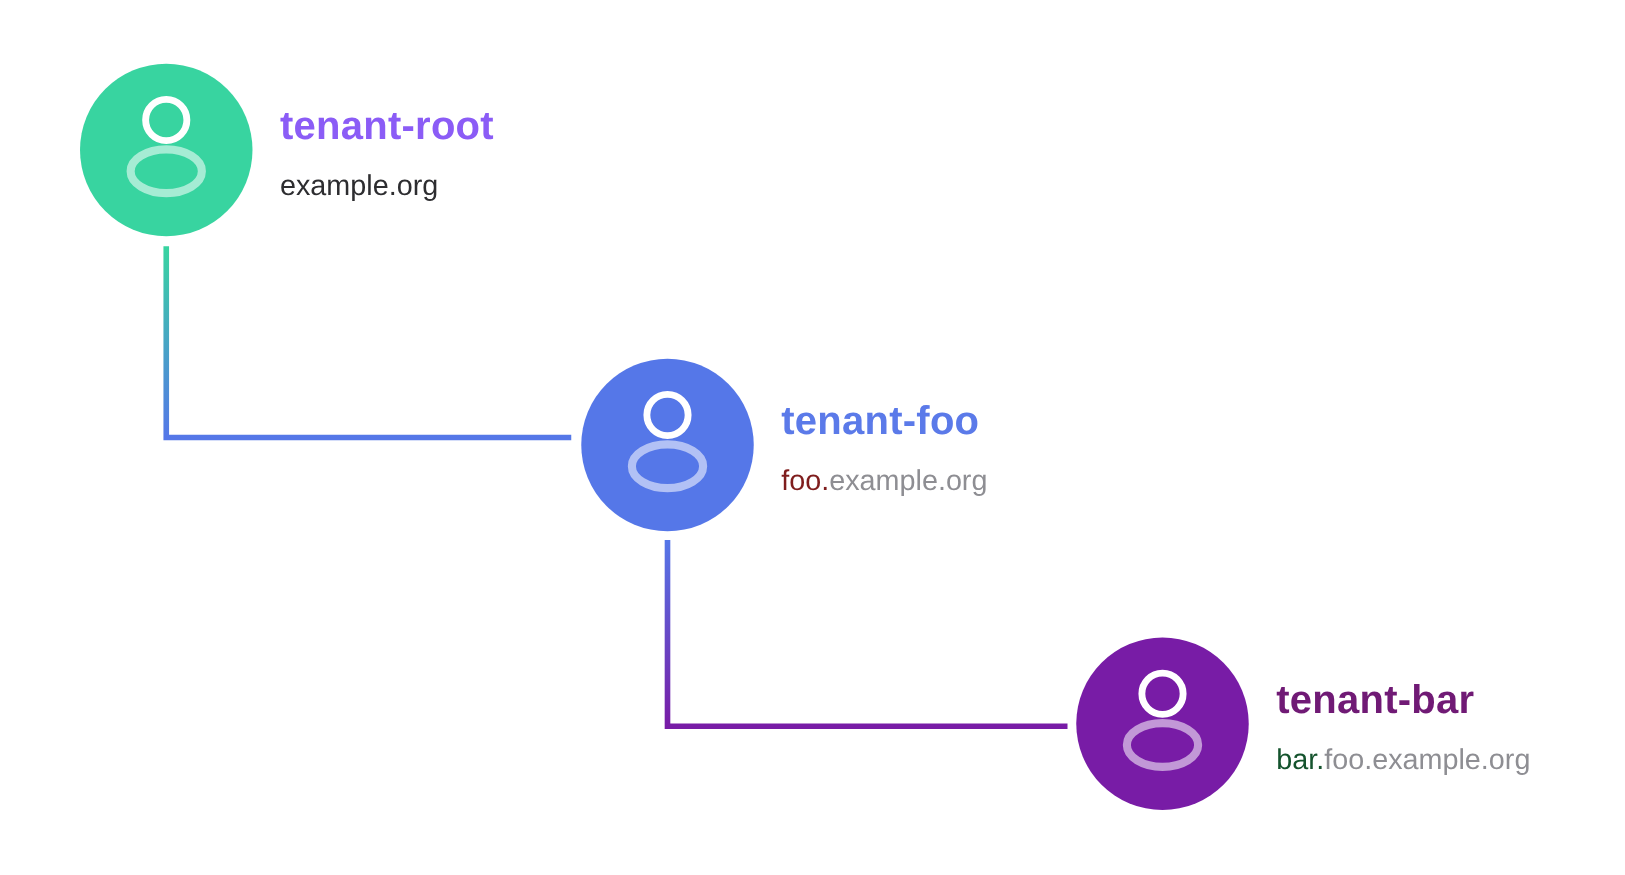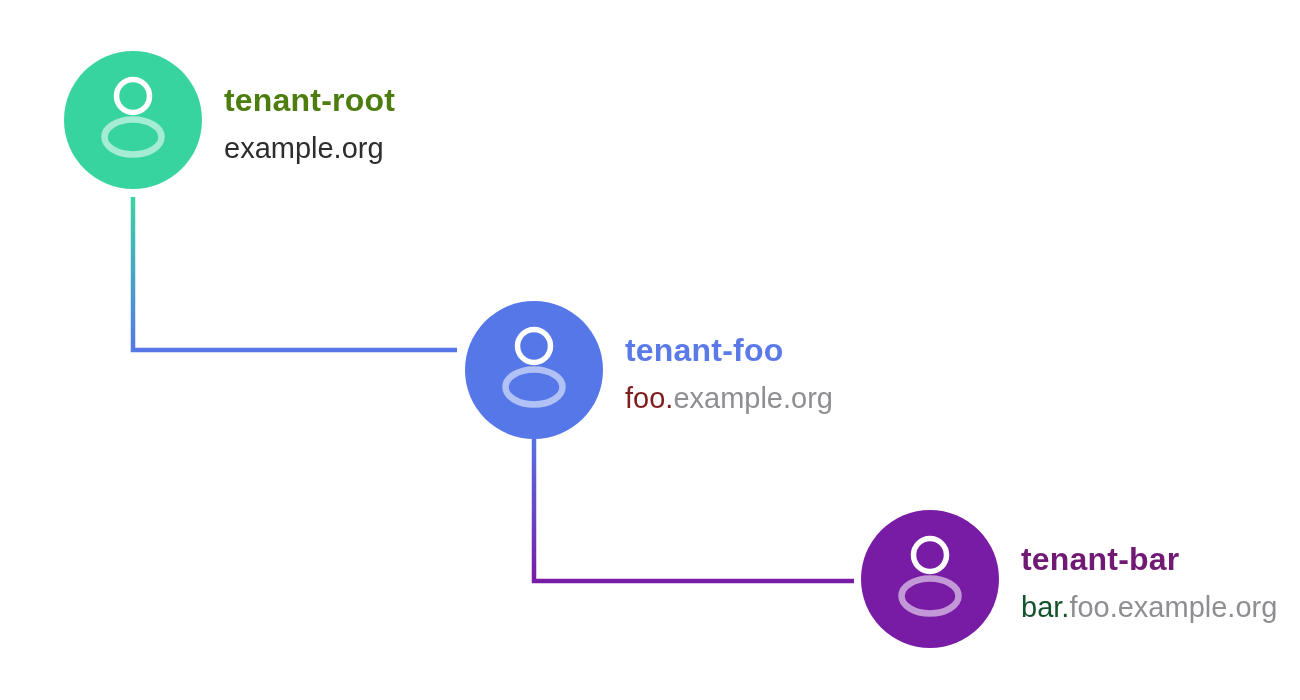--- a/index.html
+++ b/index.html
@@ -10,21 +10,21 @@
     background: #ffffff;
     overflow: hidden;
     font-family: "Liberation Sans", sans-serif;
   }
   .connectors {
     position: absolute;
     left: 0; top: 0;
   }
   .node { position: absolute; width: 138px; height: 138px; }
   .n0 { left: 64px;  top: 51px;  }
-  .n1 { left: 465px; top: 301px; }
+  .n1 { left: 465px; top: 287px; }
   .n2 { left: 861px; top: 510px; }
   .circle {
     position: absolute;
     left: 0; top: 0;
     width: 138px; height: 138px;
     border-radius: 50%;
   }
   .user-svg {
     position: absolute;
     left: 0; top: 0;
@@ -37,21 +37,21 @@
     white-space: nowrap;
   }
   .title {
     font-size: 32px;
     font-weight: 700;
     line-height: 34px;
     letter-spacing: 0.2px;
   }
   .domain {
     margin-top: 18px;
-    font-size: 29px;
+    font-size: 23px;
     line-height: 26px;
     font-weight: 400;
   }
 </style>
 </head>
 <body>
 
 <div class="canvas">
 
   <svg class="connectors" width="1300" height="700" viewBox="0 0 1300 700">
@@ -70,21 +70,21 @@
   </svg>
 
   <div class="node n0">
     <div class="circle" style="background: rgb(56, 212, 160);">
       <svg class="user-svg" viewBox="0 0 138 138">
         <circle cx="69" cy="45" r="16.5" fill="none" stroke="#ffffff" stroke-width="5.5"></circle>
         <ellipse cx="69" cy="86" rx="28.5" ry="17.5" fill="none" stroke="rgba(255,255,255,0.55)" stroke-width="6.5"></ellipse>
       </svg>
     </div>
     <div class="info">
-      <div class="title" style="color: #4d7c0f;">tenant-root</div>
+      <div class="title" style="color: #8b5cf6;">tenant-root</div>
       <div class="domain"><span style="color: rgb(45, 45, 48);">example.org</span><span style="color: rgb(142, 142, 147);"></span></div>
     </div>
   </div>
 
   <div class="node n1">
     <div class="circle" style="background: rgb(85, 119, 232);">
       <svg class="user-svg" viewBox="0 0 138 138">
         <circle cx="69" cy="45" r="16.5" fill="none" stroke="#ffffff" stroke-width="5.5"></circle>
         <ellipse cx="69" cy="86" rx="28.5" ry="17.5" fill="none" stroke="rgba(255,255,255,0.55)" stroke-width="6.5"></ellipse>
       </svg>

